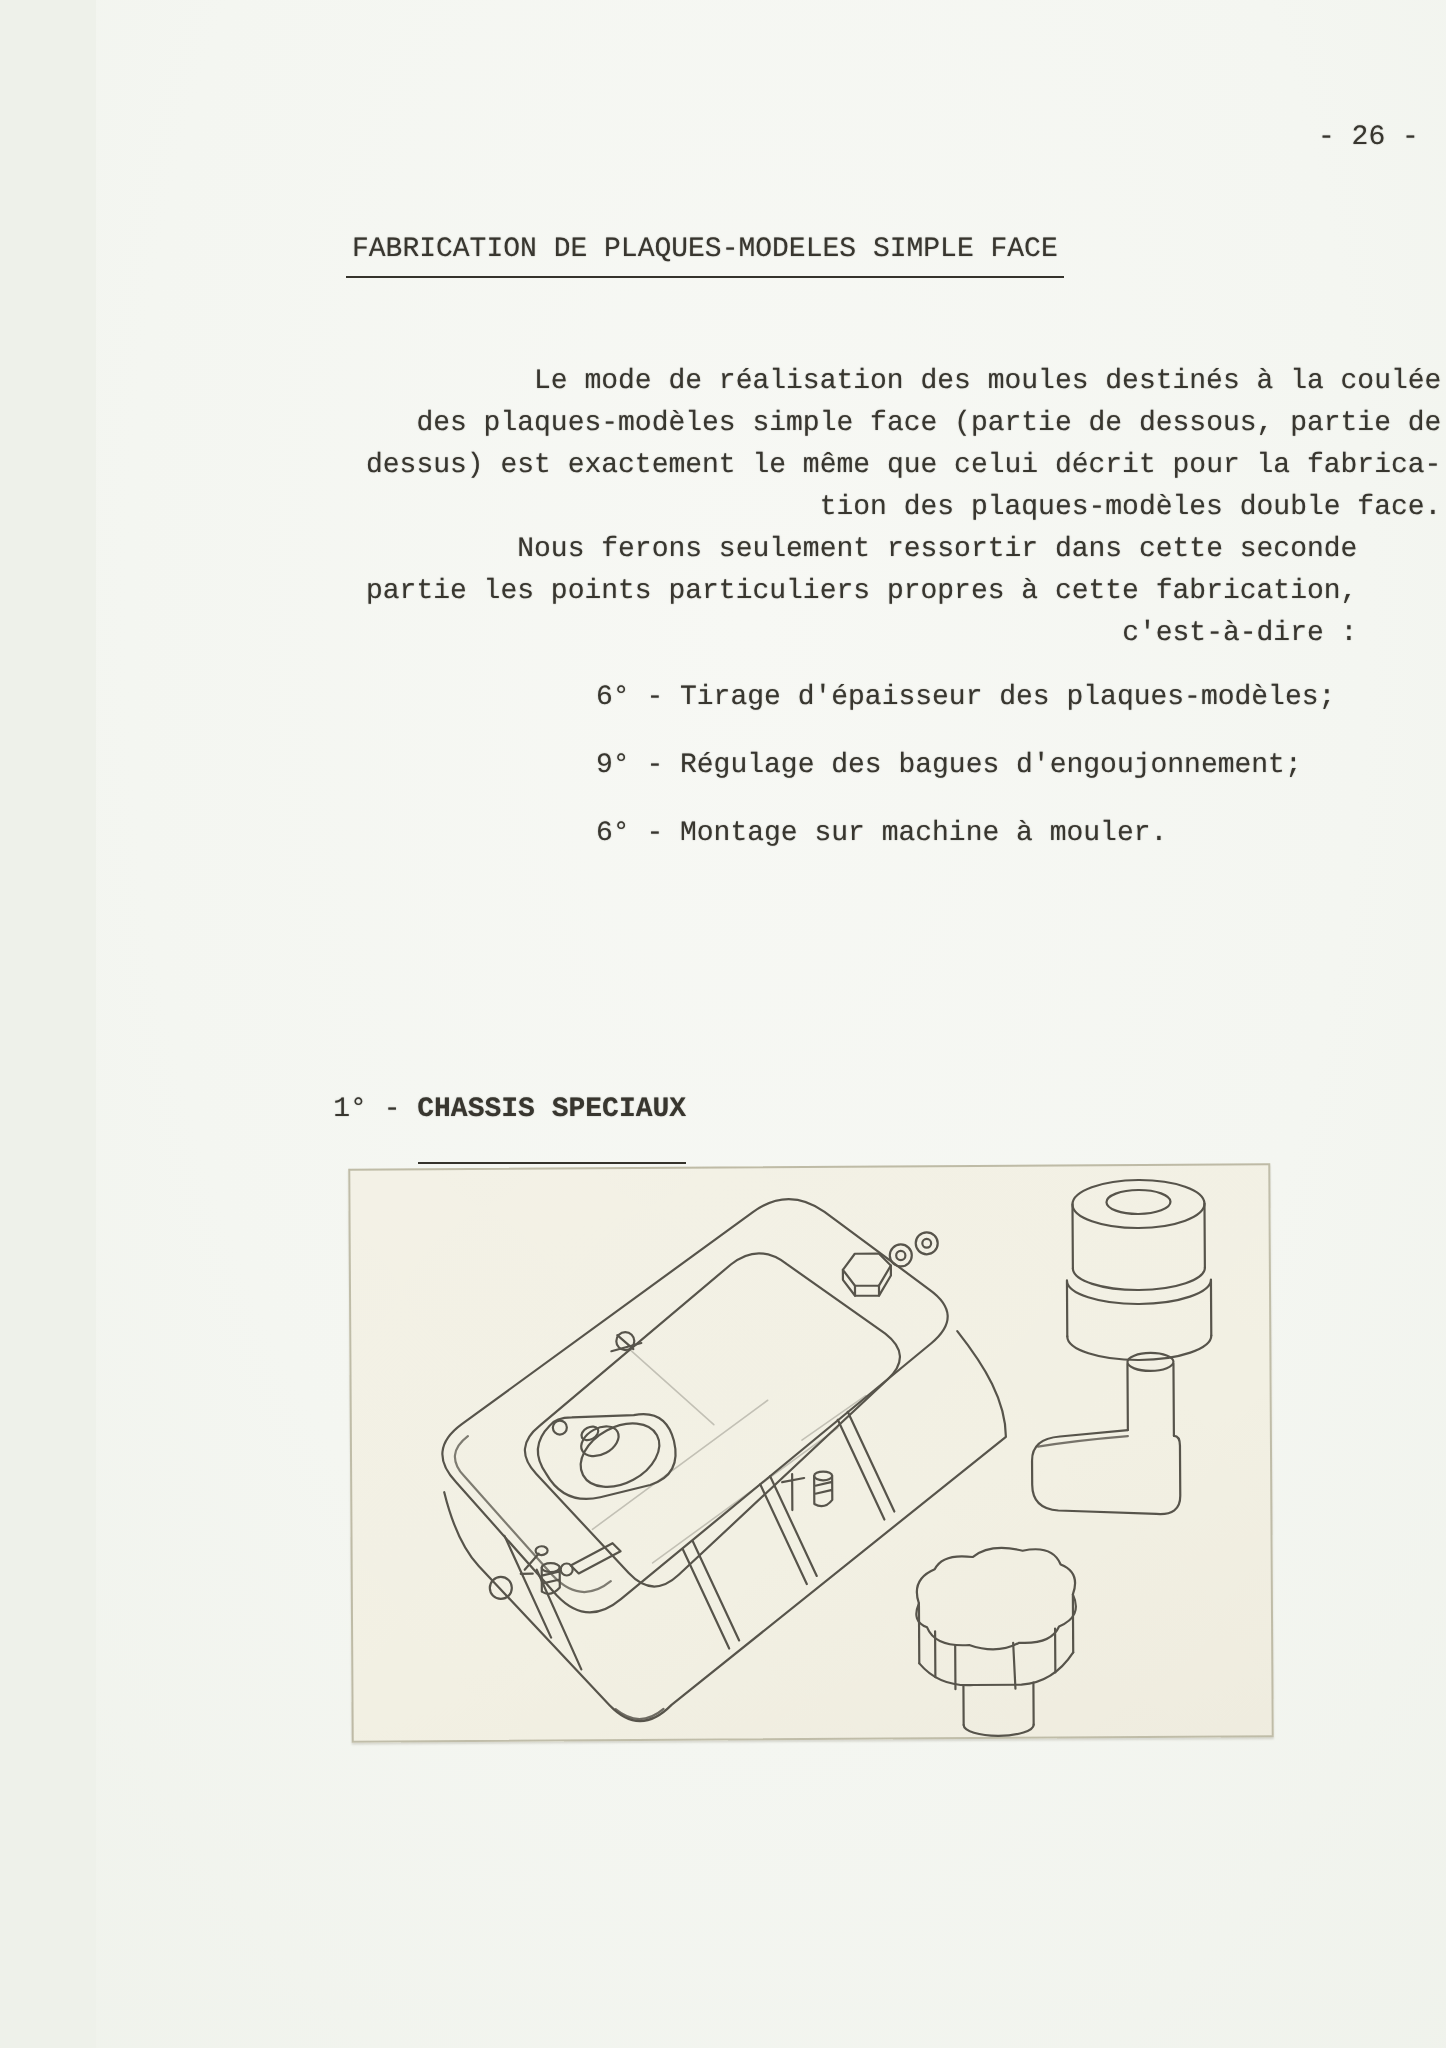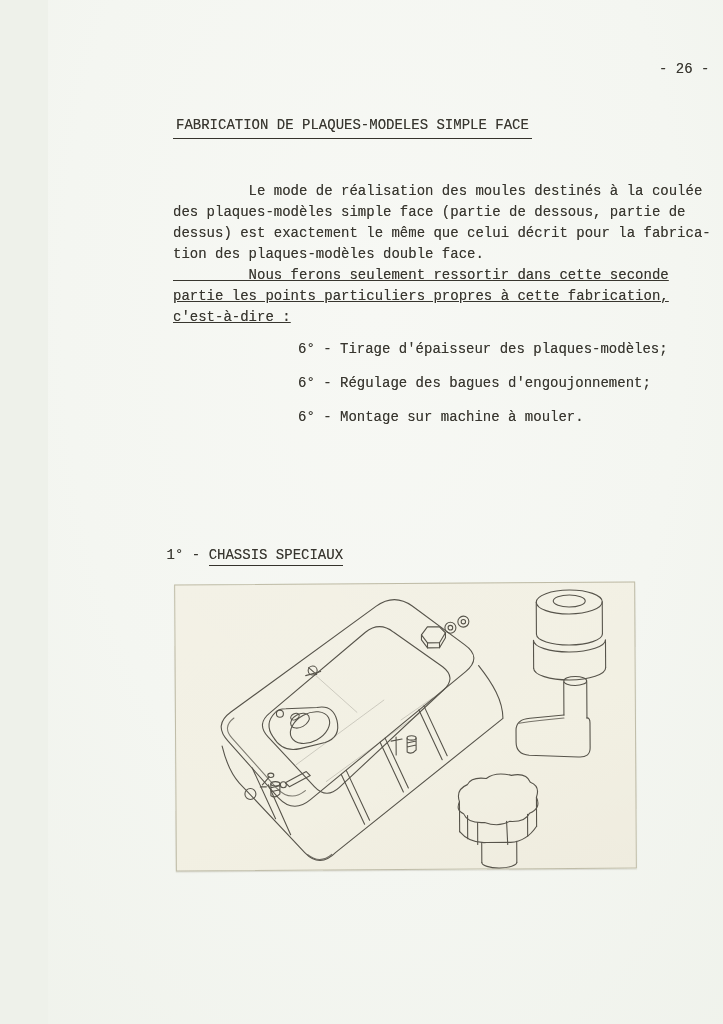--- a/index.html
+++ b/index.html
@@ -15,28 +15,28 @@
     color: #38362f;
     margin-left: 48px;
   }
   .type {
     font-size: 14px; line-height: 21px; white-space: pre;
     text-shadow: 0 0 0.6px rgba(56,54,47,0.55);
   }
   .page-number { position: absolute; top: 59px; left: 611px; }
   .title-row { position: absolute; top: 115px; left: 125px; width: 525px; }
   .doc-title { display: inline-block; border-bottom: 1.5px solid #35332c; padding: 0 3px 2px 3px; }
-  .para { position: absolute; left: 125px; }
+  .para { position: absolute; left: 135px; text-align: right; }
   .p1 { top: 181px; }
-  .p2 { top: 265px; text-decoration: underline; }
+  .p2 { top: 265px; }
   .p3 { top: 911px; }
   .list { position: absolute; left: 250px; top: 339px; }
   .list-item { margin-bottom: 13px; }
   .section { position: absolute; left: 85px; top: 524px; }
-  .section .u { border-bottom: 1.5px solid #35332c; padding-bottom: 2px; }
+  .section .u { border-bottom: 1.5px solid #35332c; padding-bottom: 18px; font-weight: bold; }
   .figure {
     position: absolute; left: 127px; top: 583px; width: 461px; height: 287px;
     background: linear-gradient(160deg, #f3f1e6 0%, #f2f0e3 60%, #efecdf 100%);
     border: 1px solid rgba(150,145,118,0.55);
     box-shadow: 0 1px 1px rgba(110,105,85,0.2);
     transform: rotate(-0.35deg);
   }
   svg { display: block; }
 </style>
 </head>
@@ -54,21 +54,21 @@
 des plaques-modèles simple face (partie de dessous, partie de
 dessus) est exactement le même que celui décrit pour la fabrica-
 tion des plaques-modèles double face.</div>
 
   <div class="type para p2">         Nous ferons seulement ressortir dans cette seconde
 partie les points particuliers propres à cette fabrication,
 c'est-à-dire :</div>
 
   <div class="list">
     <div class="type list-item">6° - Tirage d'épaisseur des plaques-modèles;</div>
-    <div class="type list-item">6° - Régulage des bagues d'engoujonnement;</div>
+    <div class="type list-item">9° - Régulage des bagues d'engoujonnement;</div>
     <div class="type list-item">6° - Montage sur machine à mouler.</div>
   </div>
 
   <div class="type section">
     <span>1° - </span><span class="u">CHASSIS SPECIAUX</span>
   </div>
 
   <div class="figure">
     <svg width="461" height="287" viewBox="0 13 461 287" xmlns="http://www.w3.org/2000/svg">
       <g fill="none" stroke="#57544b" stroke-width="1.1" stroke-linecap="round" stroke-linejoin="round">

